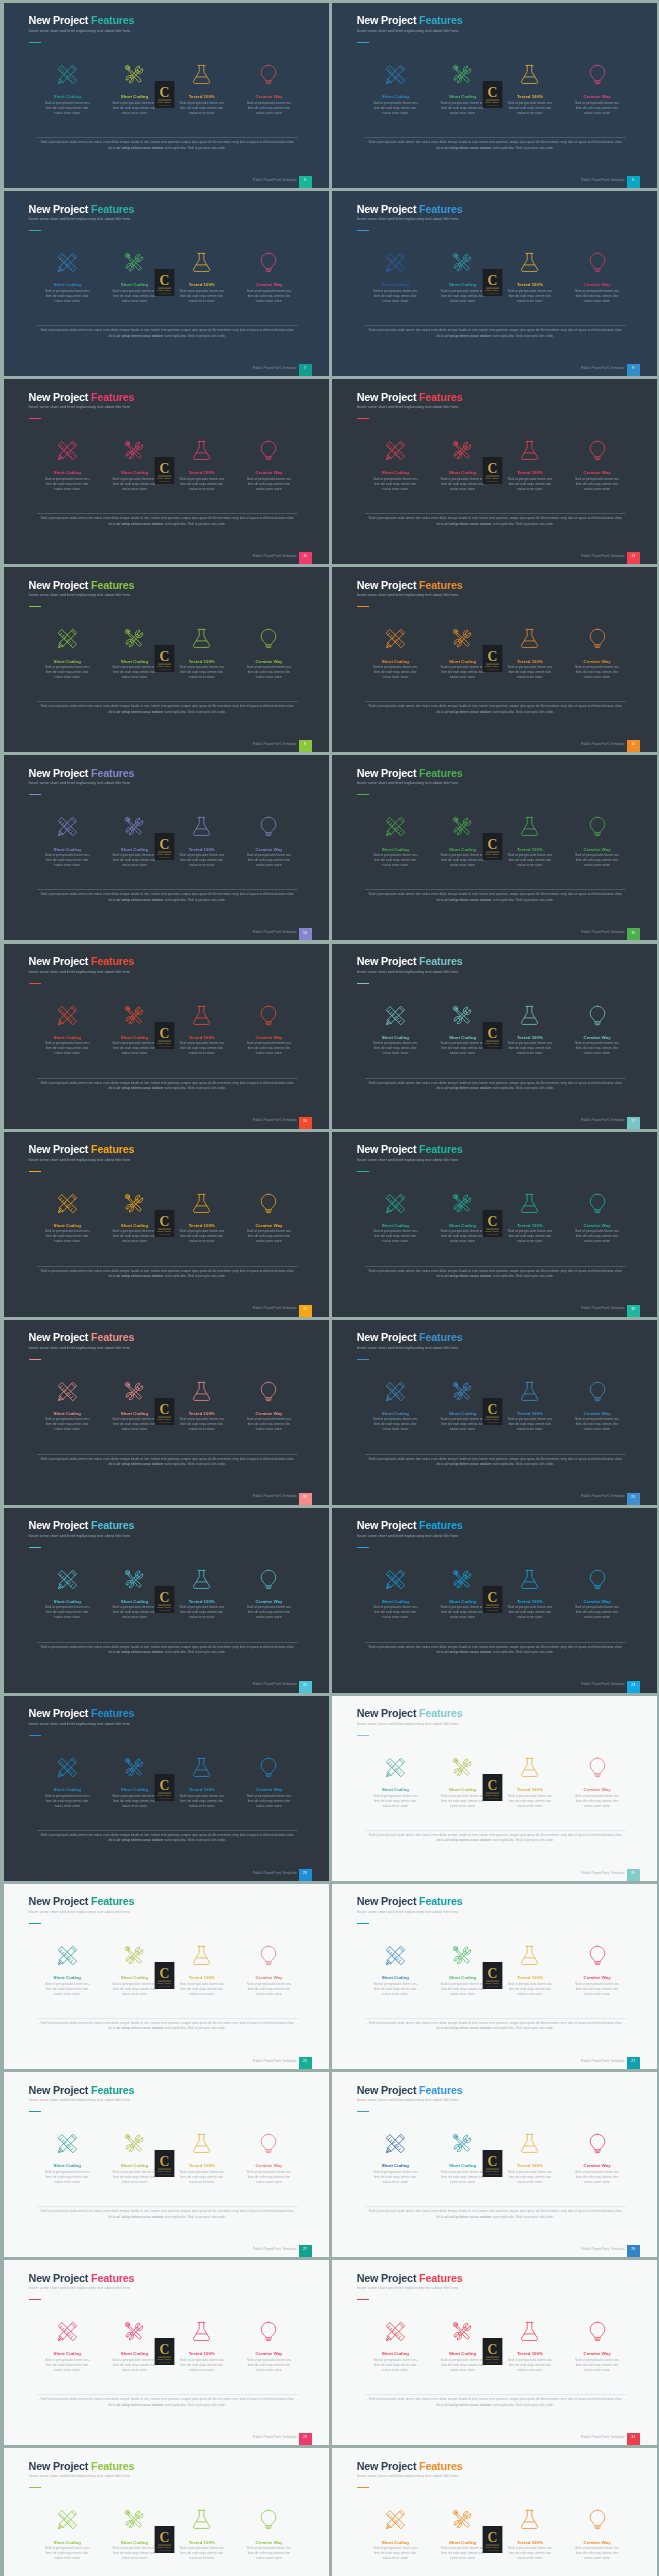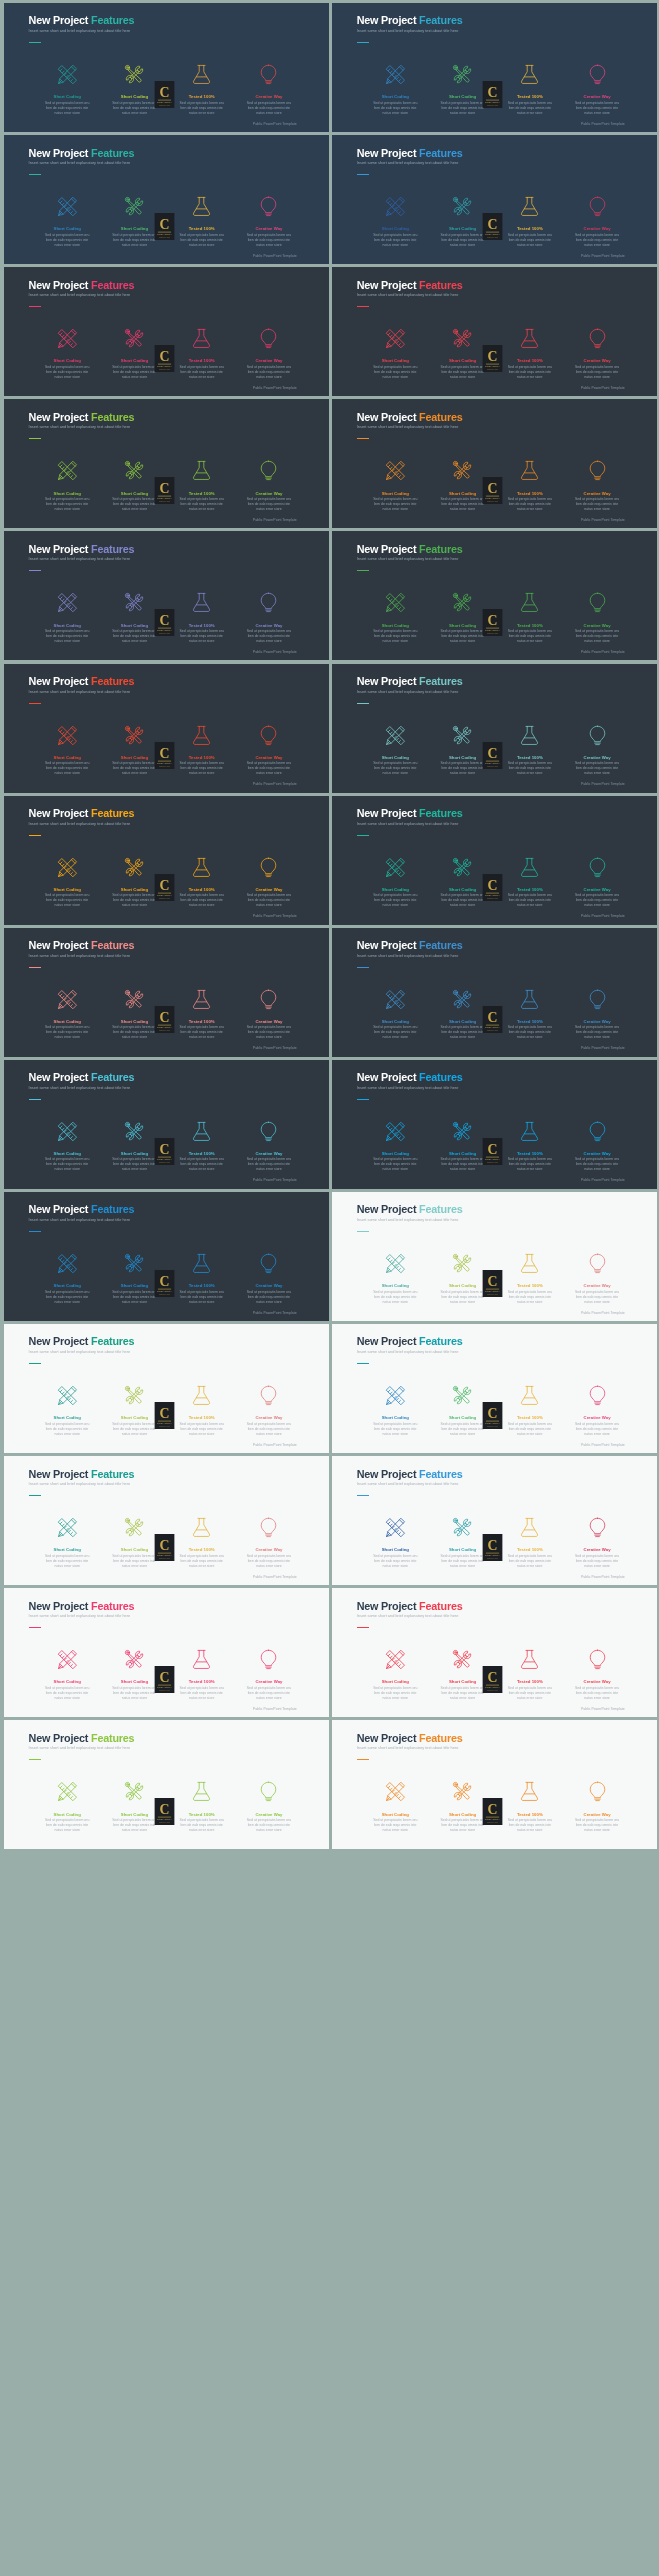--- a/index.html
+++ b/index.html
@@ -1,21 +1,21 @@
 <!DOCTYPE html>
 <html style="font-size:8.2px"><head>
 <meta charset="utf-8">
 <title>New Project Features — PowerPoint Template</title>
 <style>
 *{box-sizing:border-box;margin:0;padding:0}
 html{background:#9aaea9}
 body{background:#9aaea9;font-family:"Liberation Sans",sans-serif;width:659px;overflow-x:hidden}
 .grid{display:grid;grid-template-columns:325px 325px;column-gap:3.1px;row-gap:3.1px;
       padding:3.1px 3.6px 4.6px 3.6px;width:659px}
-.slide{width:325px;height:129px;position:relative;overflow:hidden}
+.slide{width:325px;height:185px;position:relative;overflow:hidden}
 .s-title{position:absolute;left:25px;top:12.4px;font-size:10.8px;font-weight:bold;
          letter-spacing:-0.2px;line-height:11.3px;white-space:nowrap}
 .s-sub{position:absolute;left:25px;top:26px;font-size:3.9px;line-height:4.6px;white-space:nowrap}
 .s-rule{position:absolute;left:25px;top:39px;width:12.4px;height:1px}
 .cards{position:absolute;left:30px;top:59px;width:269px;display:grid;grid-template-columns:repeat(4,1fr)}
 .card{text-align:center;position:relative}
 .ico{height:25px;display:flex;align-items:center;justify-content:center}
 .ico svg{display:block;width:23px;height:23px}
 .clab{font-size:4.3px;font-weight:bold;letter-spacing:0.01px;margin-top:8.2px;line-height:4.6px}
 .cbod{font-size:3.5px;line-height:5px;margin:0.8px auto 0;width:49px}

